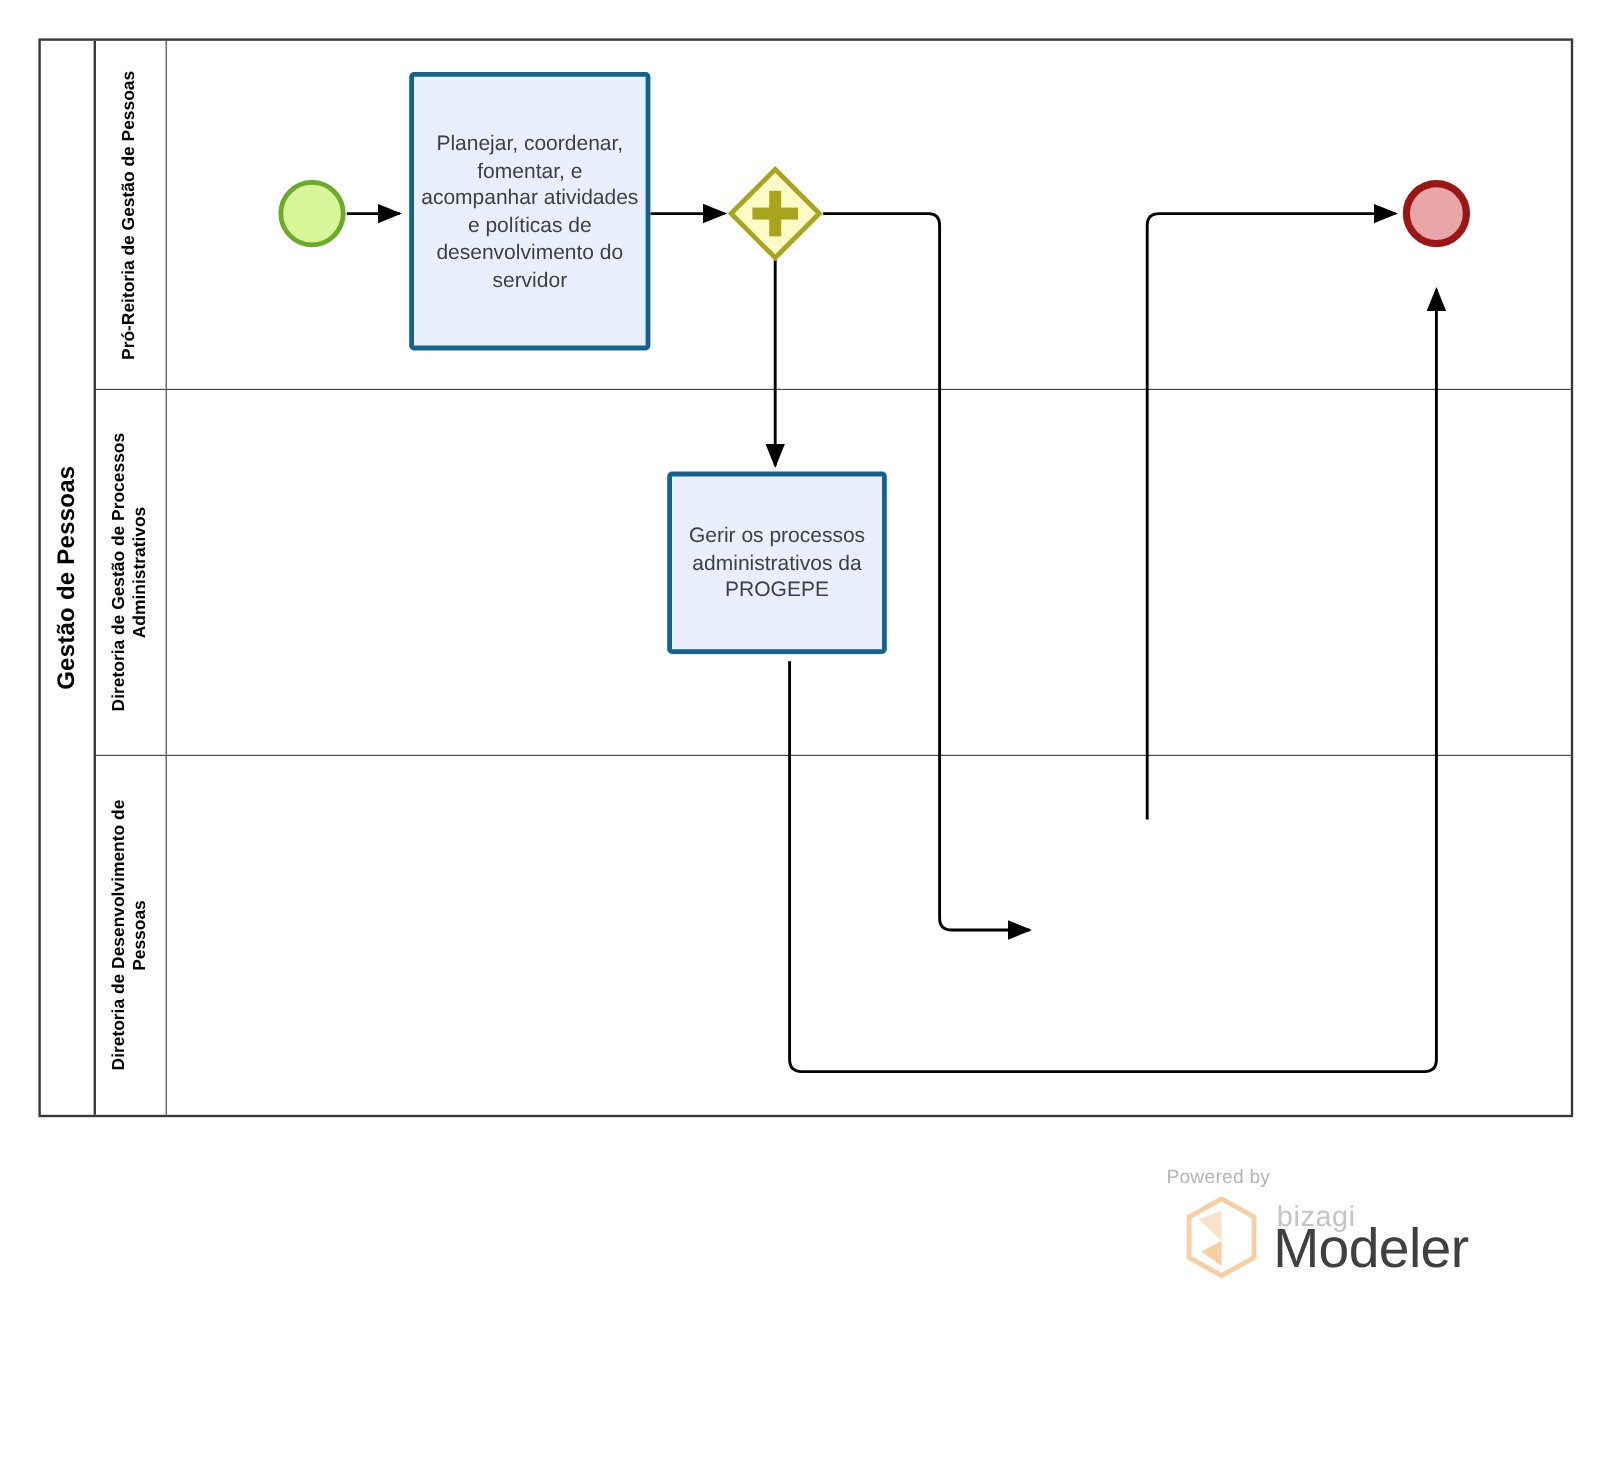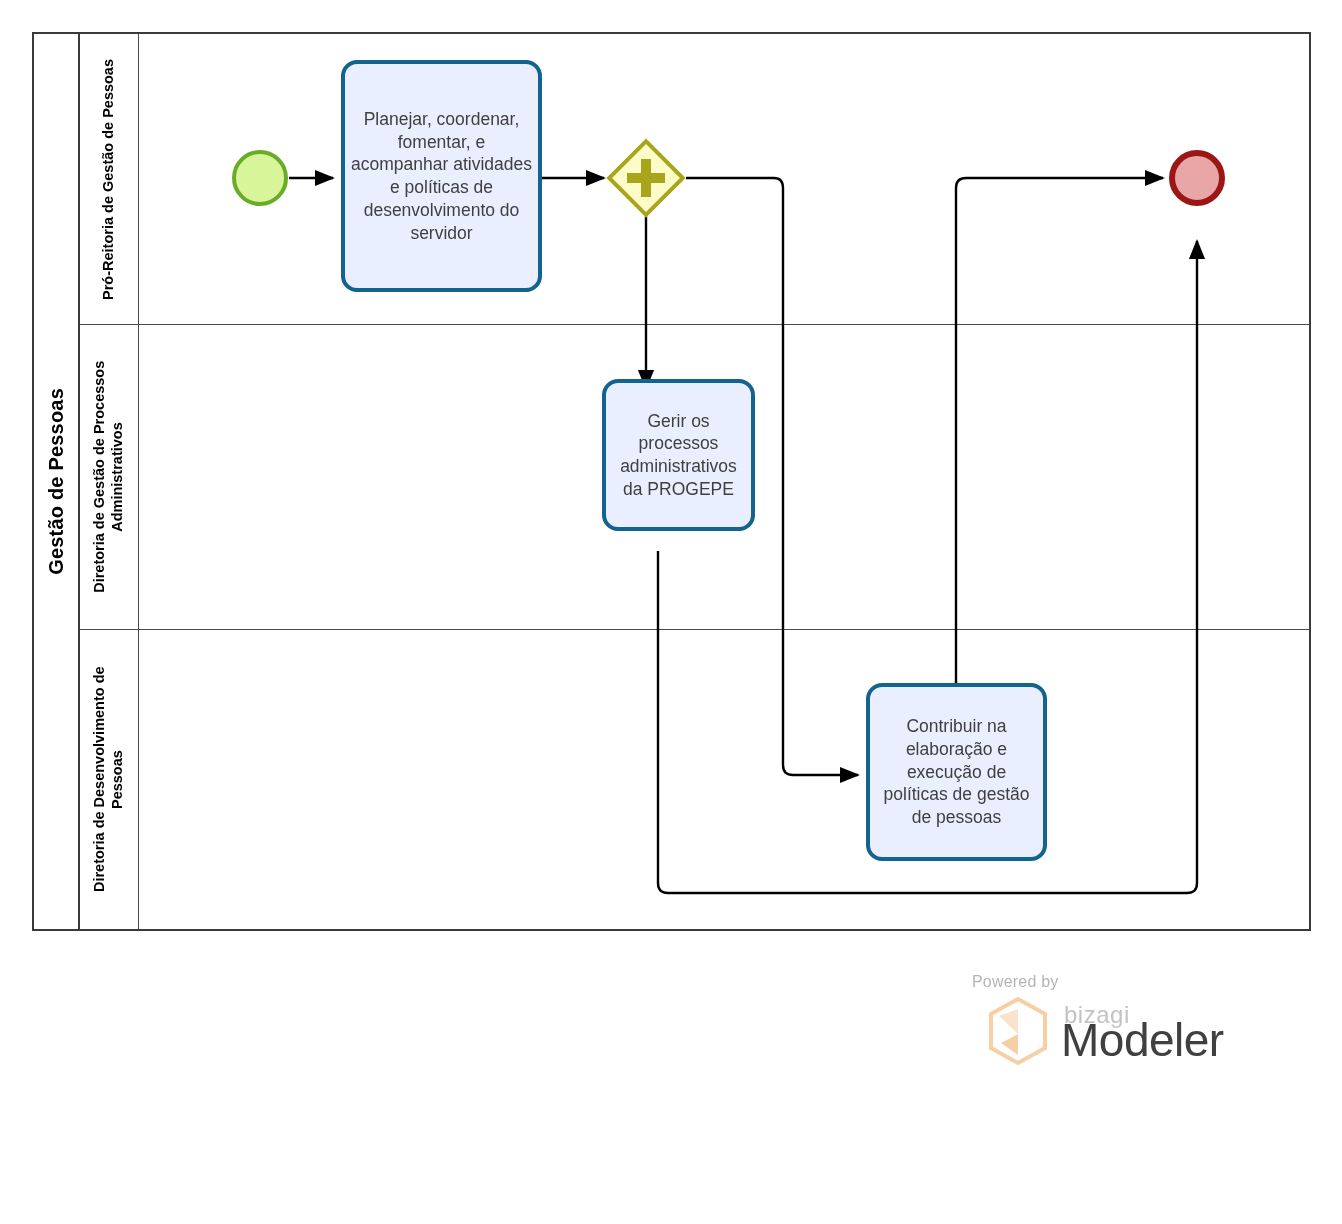--- a/index.html
+++ b/index.html
@@ -114,21 +114,21 @@
   .gw-bar-h, .gw-bar-v {
     position: absolute;
     background: #a8a51d;
   }
   .gw-bar-h { left: 16%; top: 41%; width: 68%; height: 18%; }
   .gw-bar-v { top: 16%; left: 41%; height: 68%; width: 18%; }
 
   .task {
     background: #eaefff;
     border: 4px solid #12648e;
-    border-radius: 16px;
+    border-radius: 4px;
     display: flex;
     align-items: center;
     justify-content: center;
     text-align: center;
     padding: 15px 6px;
     color: #3f3f3f;
     font-size: 17.5px;
     line-height: 1.30;
   }
   .task span { display: block; }
@@ -239,27 +239,24 @@
   </div>
 
   <div style="position:absolute; left:618px; top:150px; width:56px; height:56px;">
     <div class="shape gateway" style="left:0; top:0;"></div>
     <div class="gateway-plus">
       <div class="gw-bar-h"></div>
       <div class="gw-bar-v"></div>
     </div>
   </div>
 
-  <div class="shape task" style="left:556px; top:379px; width:153px; height:152px;margin-left:46px;">
+  <div class="shape task" style="left:556px; top:393px; width:183px; height:152px;">
     <span>Gerir os processos administrativos da PROGEPE</span>
   </div>
 
-  <div class="shape task" style="left:866px; top:683px; width:181px; height:178px;">
-    <span>Contribuir na elaboração e execução de políticas de gestão de pessoas</span>
-  </div>
 
   <div class="shape event-end" style="left:1169px; top:150px;"></div>
 
   <div class="watermark">
     <div class="wm-powered">Powered by</div>
     <svg class="wm-logo" viewBox="0 0 62 68" xmlns="http://www.w3.org/2000/svg">
       <path d="M31,2 L58,17 L58,51 L31,66 L4,51 L4,17 Z" fill="none" stroke="#f6cfa4" stroke-width="4"></path>
       <path d="M12,19 L31,37 L31,12 Z" fill="#fae3cb"></path>
       <path d="M31,37 L50,19 L50,47 Z" fill="#ffffff"></path>
       <path d="M14,46 L31,37 L31,58 Z" fill="#f6cfa4"></path>

